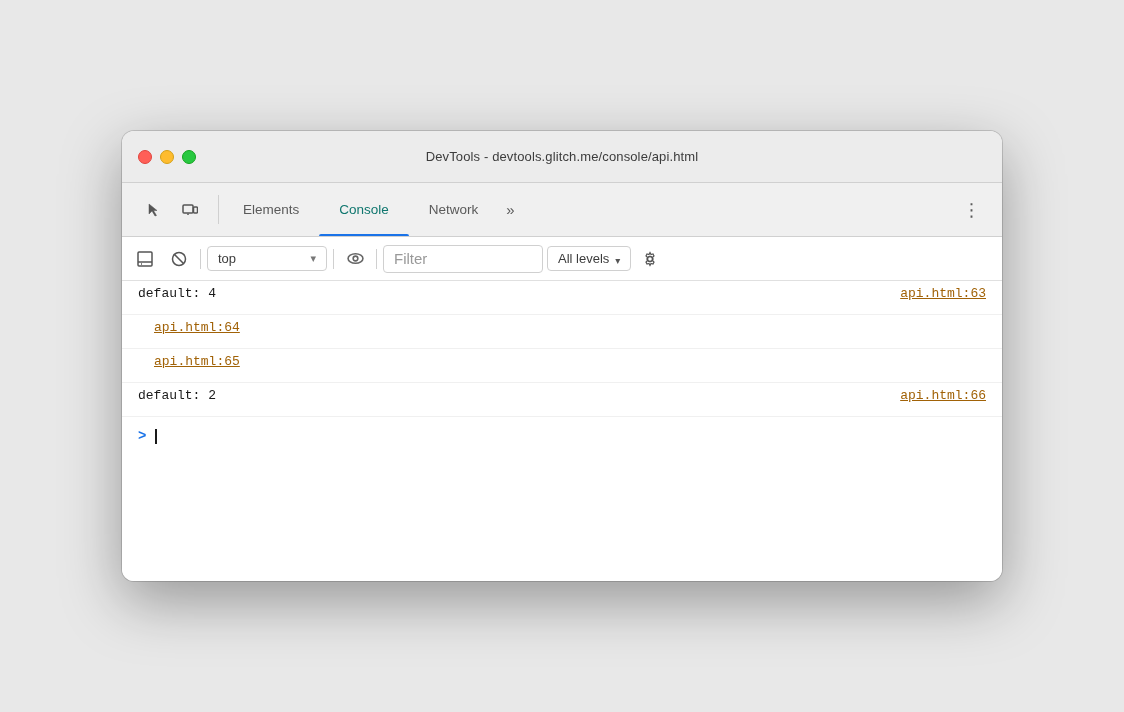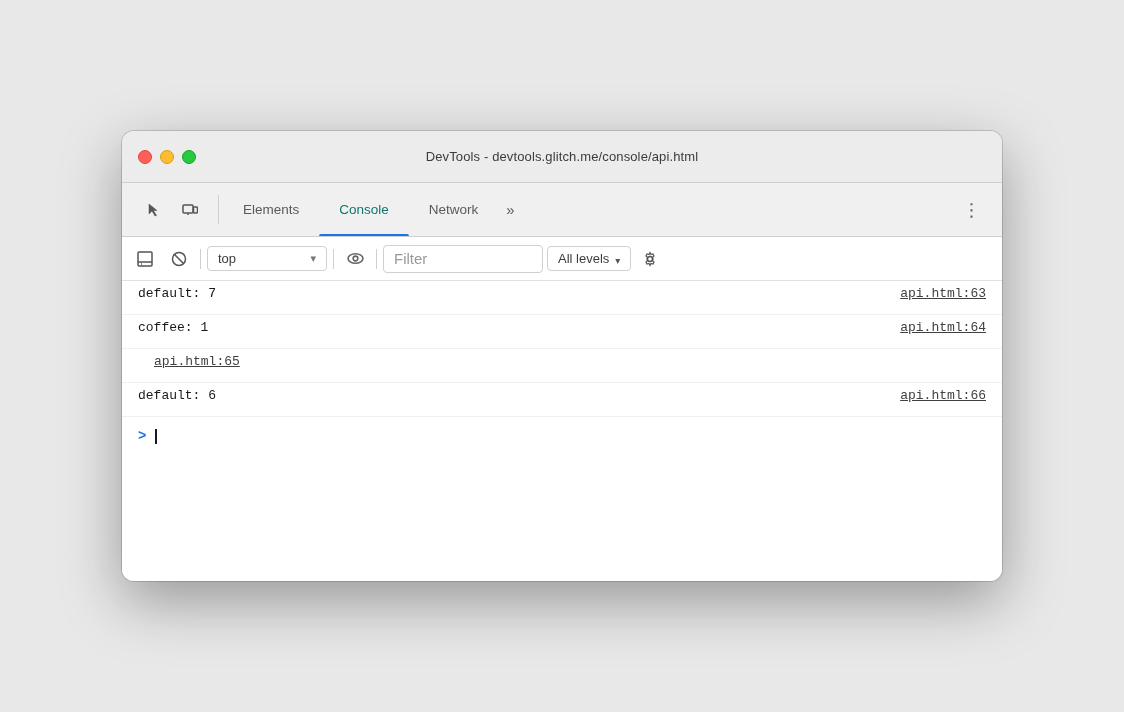--- a/index.html
+++ b/index.html
@@ -257,21 +257,21 @@
       min-height: 34px;
       justify-content: space-between;
     }
 
     .console-msg {
       color: #1a1a1a;
       flex: 1;
     }
 
     .console-link {
-      color: #404040;
+      color: #a16207;
       text-decoration: underline;
       cursor: pointer;
       font-size: 13px;
       white-space: nowrap;
       margin-left: 16px;
     }
 
     
     .console-input-row {
       display: flex;
@@ -390,35 +390,34 @@
       <svg viewBox="0 0 16 16" width="16" height="16">
         <circle cx="8" cy="8" r="2.5" stroke="#555" fill="none" stroke-width="1.4"></circle>
         <path d="M8 1.5 L9 3.5 L11 3 L12 5 L10.5 6.5 L11 8 L10.5 9.5 L12 11 L11 13 L9 12.5 L8 14.5 L7 12.5 L5 13 L4 11 L5.5 9.5 L5 8 L5.5 6.5 L4 5 L5 3 L7 3.5 Z" stroke="#555" fill="none" stroke-width="1.2"></path>
       </svg>
     </button>
   </div>
 
   <div class="console-output">
 
     <div class="console-row">
-      <span class="console-msg">default: 7</span>
+      <span class="console-msg">default: 4</span>
       <a class="console-link">api.html:63</a>
     </div>
 
     <div class="console-row">
-      <span class="console-msg">coffee: 1</span>
       <a class="console-link">api.html:64</a>
     </div>
 
     <div class="console-row">
       <a class="console-link">api.html:65</a>
     </div>
 
     <div class="console-row">
-      <span class="console-msg">default: 6</span>
+      <span class="console-msg">default: 2</span>
       <a class="console-link">api.html:66</a>
     </div>
 
     <div class="console-input-row">
       <span class="console-prompt">&gt;</span>
       <span class="console-cursor"></span>
     </div>
 
   </div>
 

